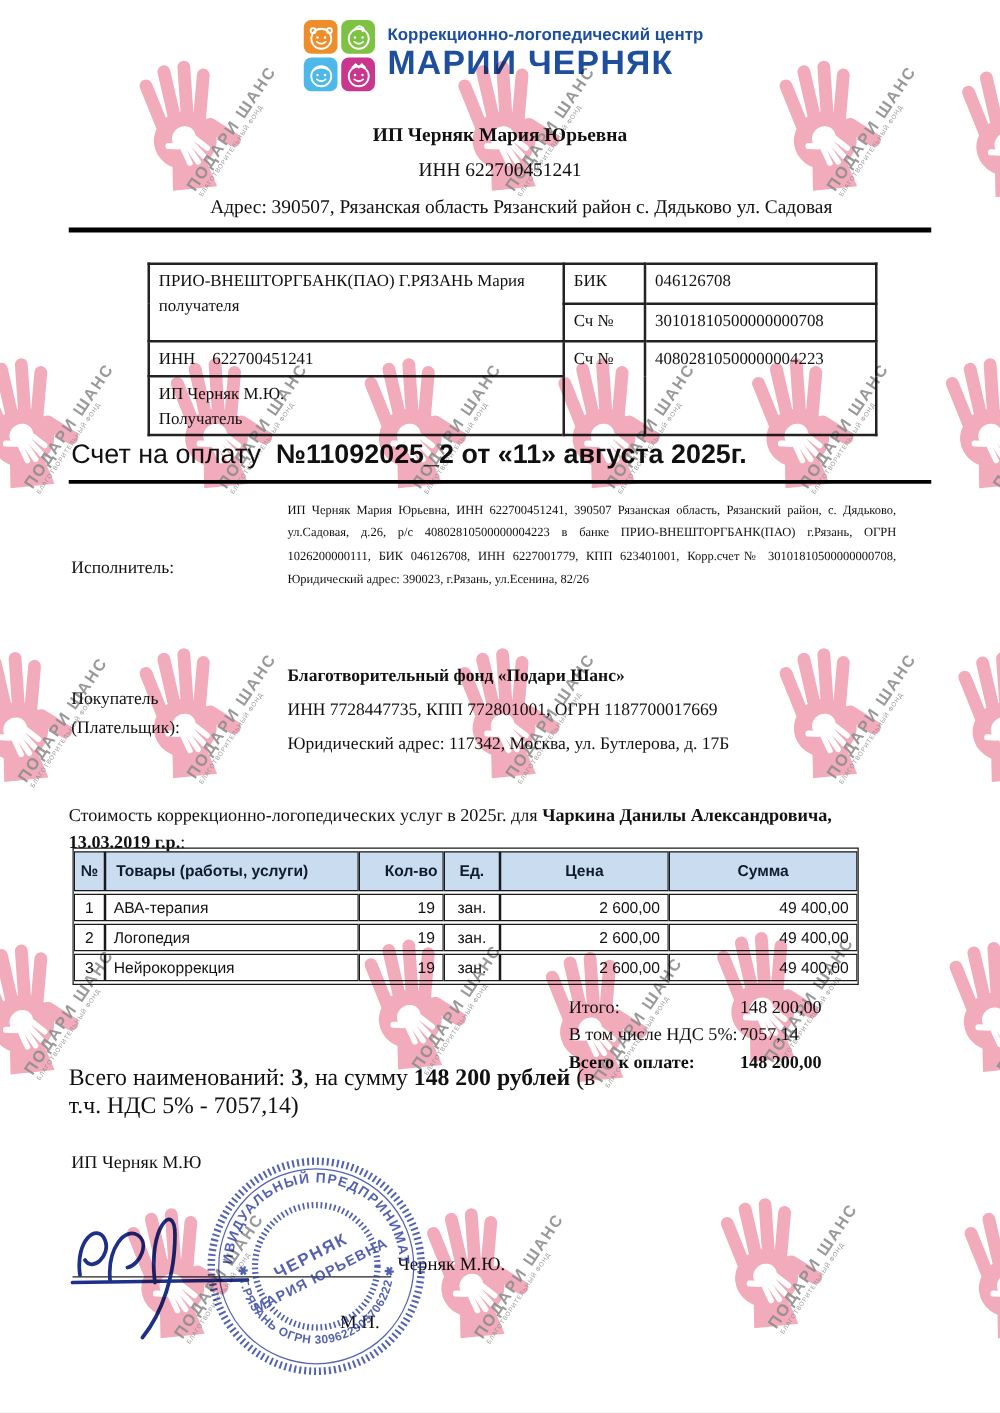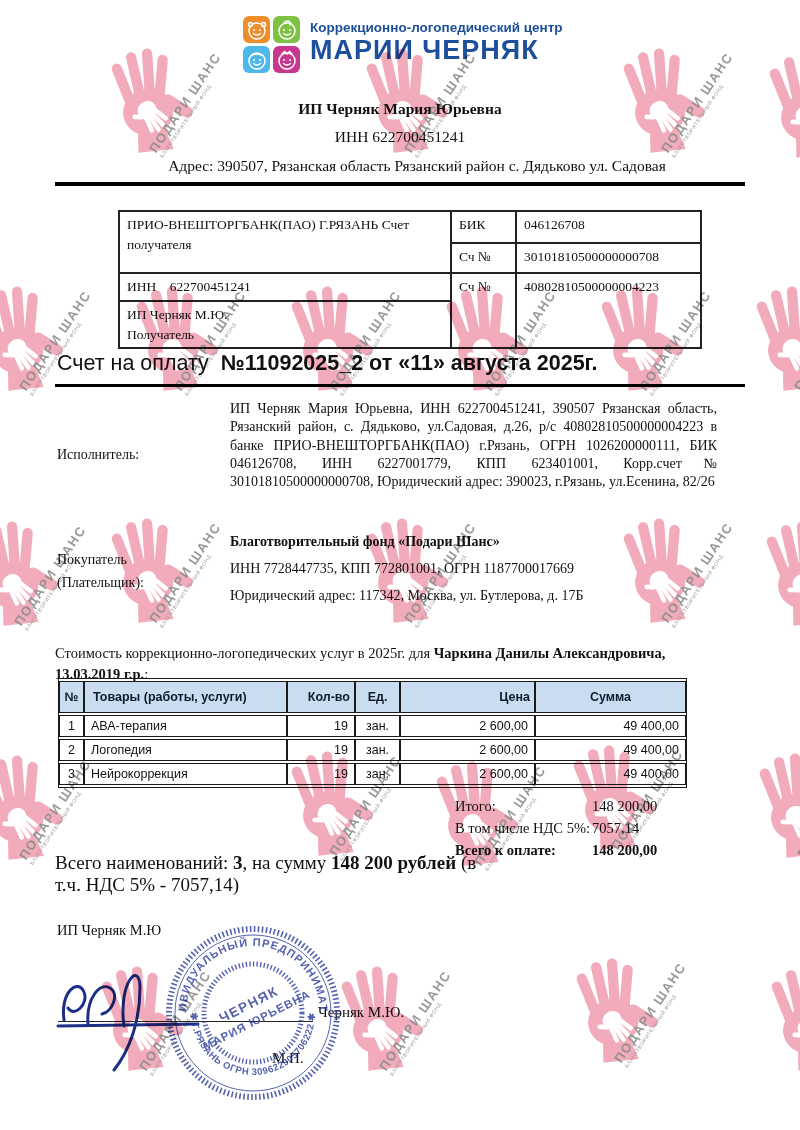--- a/index.html
+++ b/index.html
@@ -26,21 +26,21 @@
   .hdr-line { position:absolute; left:0; width:100%; text-align:center; font-size:15.5px; }
   .rule-thick { position:absolute; left:55px; width:690px; height:3.5px; background:#000; }
   
   .bank { position:absolute; left:118px; top:210px; border-collapse:collapse; font-size:13.5px; }
   .bank td { border:2px solid #222; padding:3px 7px; vertical-align:top; line-height:1.45; }
   
   .inv-title { position:absolute; left:57px; top:351px; font-family:"Liberation Sans",sans-serif; font-size:21.5px; }
   .inv-title b { font-weight:bold; }
   
   .blk-label { position:absolute; left:57px; font-size:14px; }
-  .exec-text { position:absolute; left:230px; top:400px; width:487px; font-size:14px; line-height:18.3px; text-align:justify; }
+  .exec-text { position:absolute; left:230px; top:400px; width:487px; font-size:10px; line-height:18.3px; text-align:justify; }
   .buyer-text { position:absolute; left:230px; top:528px; width:500px; font-size:14px; line-height:27px; }
   
   .intro { position:absolute; left:55px; top:643px; width:668px; font-size:14.5px; line-height:21px; }
   .svc-wrap { position:absolute; left:58px; top:678px; border:1px solid #1a1a1a; }
   .svc { border-collapse:separate; border-spacing:0 2px; font-family:"Liberation Sans",sans-serif; font-size:12.5px; table-layout:fixed; }
   .svc th { background:#c9dcf0; border:1px solid #1a1a1a; font-weight:bold; padding:8px 4px; color:#101c2c; }
   .svc td { background:#fff; border:1px solid #1a1a1a; padding:3px 6px; height:22px; }
   .c-num{width:25px; text-align:center;} .c-name{width:203px; text-align:left;}
   .c-qty{width:68px; text-align:right; padding-right:10px;} .c-unit{width:45px; text-align:center;}
   .c-price{width:135px; text-align:right;} .c-sum{width:151px; text-align:right;margin-left:40px;}
@@ -124,21 +124,21 @@
   </div>
 
   <div class="hdr-line" style="top:100px; font-weight:bold;">ИП Черняк Мария Юрьевна</div>
   <div class="hdr-line" style="top:128px;">ИНН 622700451241</div>
   <div class="hdr-line" style="top:157px;padding-left:34px;">Адрес: 390507, Рязанская область Рязанский район с. Дядьково ул. Садовая</div>
   <div class="rule-thick" style="top:182px;"></div>
 
   <table class="bank">
     <tbody>
         <tr>
-      <td rowspan="2" style="width:332px; height:62px;">ПРИО-ВНЕШТОРГБАНК(ПАО) Г.РЯЗАНЬ  Счет получателя</td>
+      <td rowspan="2" style="width:332px; height:62px;">ПРИО-ВНЕШТОРГБАНК(ПАО) Г.РЯЗАНЬ  Мария получателя</td>
       <td style="width:65px; height:32px;">БИК</td>
       <td style="width:185px;">046126708</td>
     </tr>
     <tr>
       <td style="height:30px;">Сч №</td>
       <td>30101810500000000708</td>
     </tr>
     <tr>
       <td style="height:28px;">
         <span>ИНН</span>&nbsp;&nbsp;&nbsp;
@@ -180,21 +180,21 @@
   </div>
 
   <div class="svc-wrap">
     <table class="svc">
       <tbody>
           <tr>
         <th class="c-num">№</th>
         <th class="c-name" style="text-align:left; padding-left:8px;">Товары (работы, услуги)</th>
         <th class="c-qty" style="text-align:right;">Кол-во</th>
         <th class="c-unit">Ед.</th>
-        <th class="c-price" style="text-align:right;">Цена</th>
+        <th class="c-price" style="text-align:center;">Цена</th>
         <th class="c-sum" style="text-align:center;">Сумма</th>
       </tr>
       <tr>
         <td class="c-num">1</td>
         <td class="c-name">АВА-терапия</td>
         <td class="c-qty">19</td>
         <td class="c-unit">зан.</td>
         <td class="c-price">2 600,00</td>
         <td class="c-sum">49 400,00</td>
       </tr>

